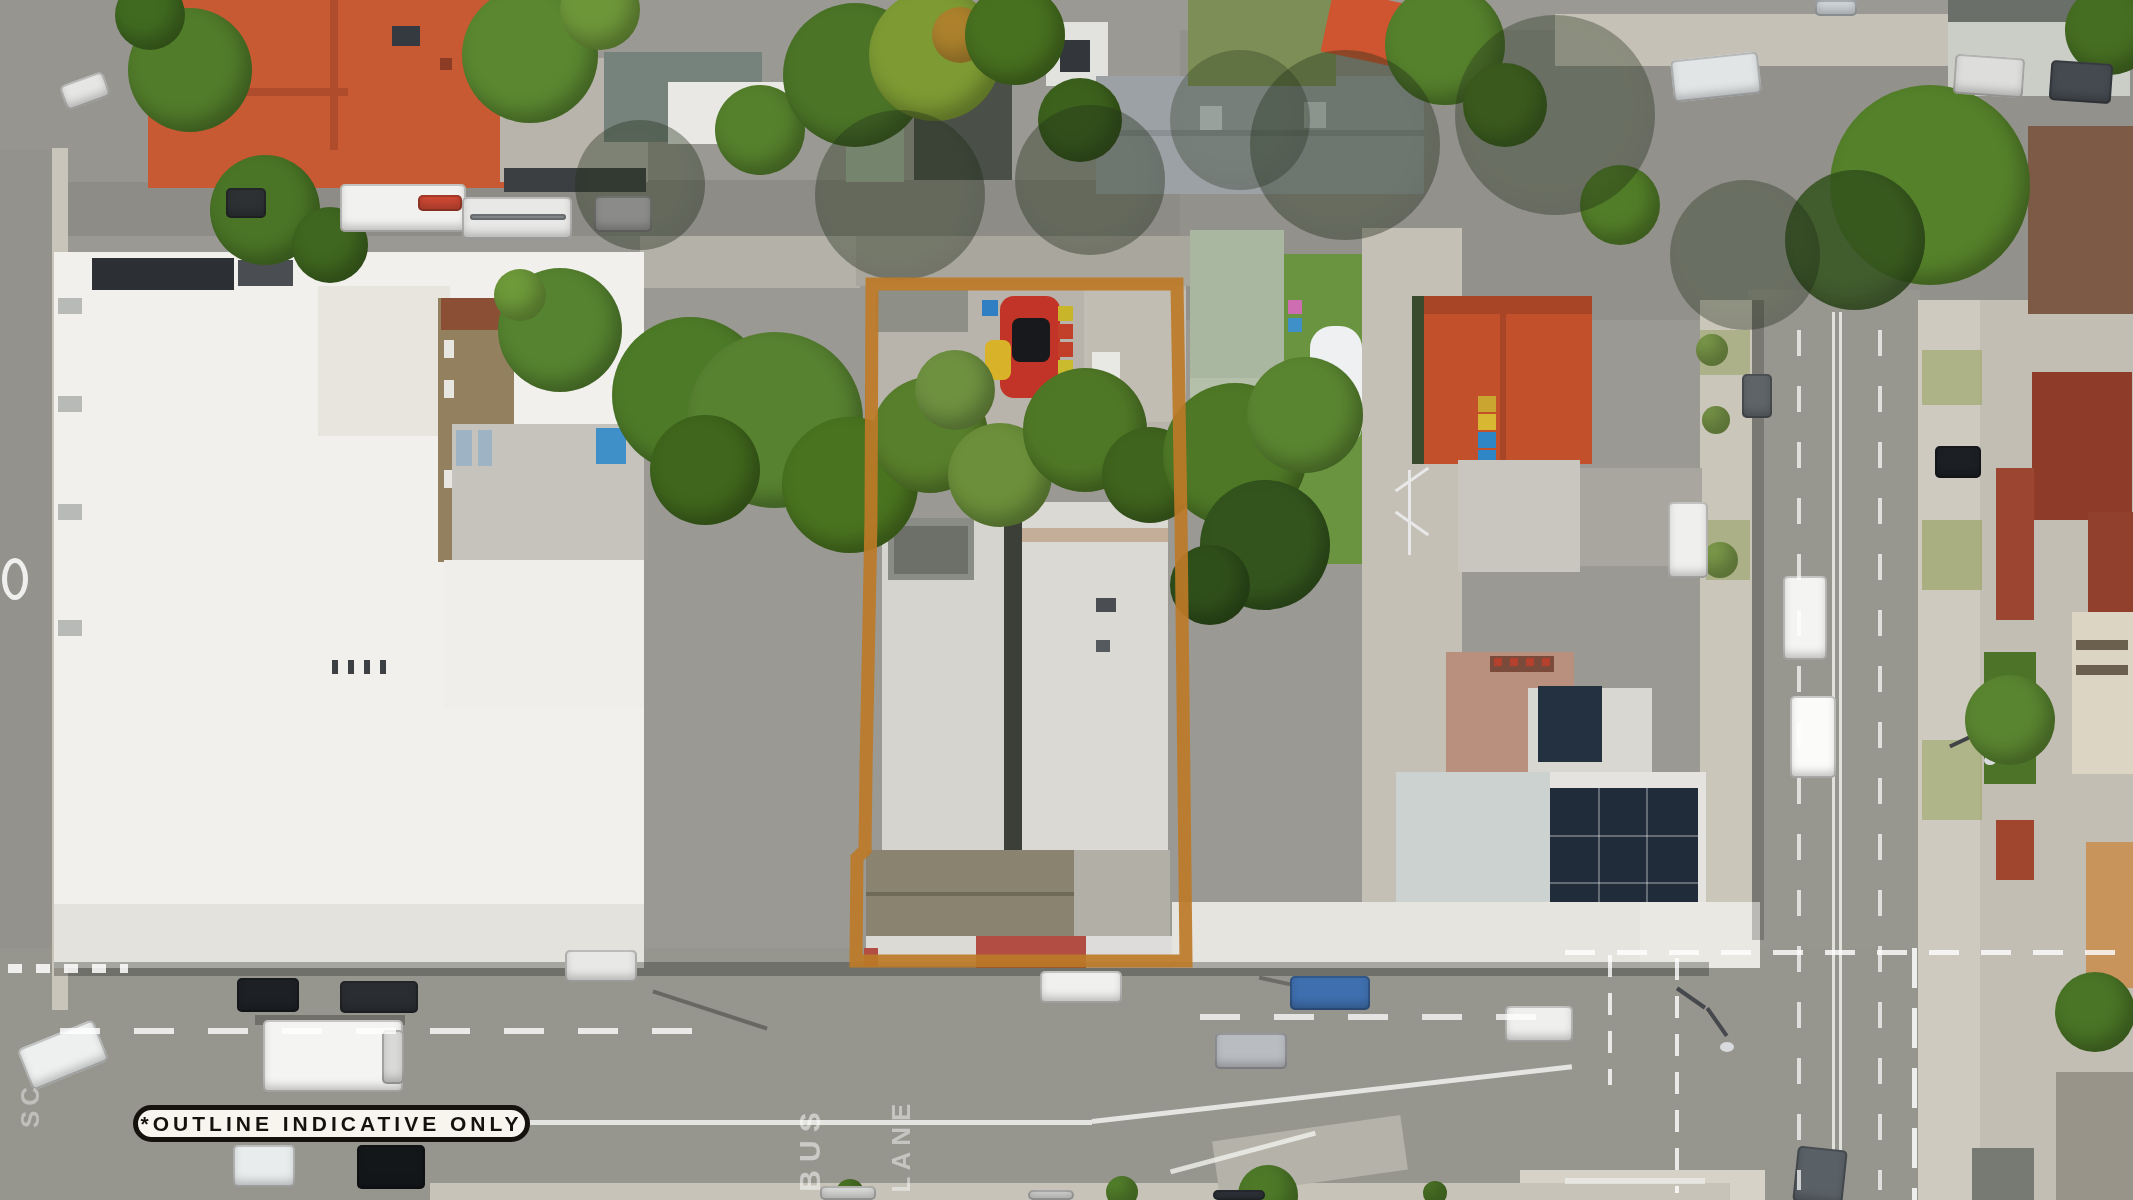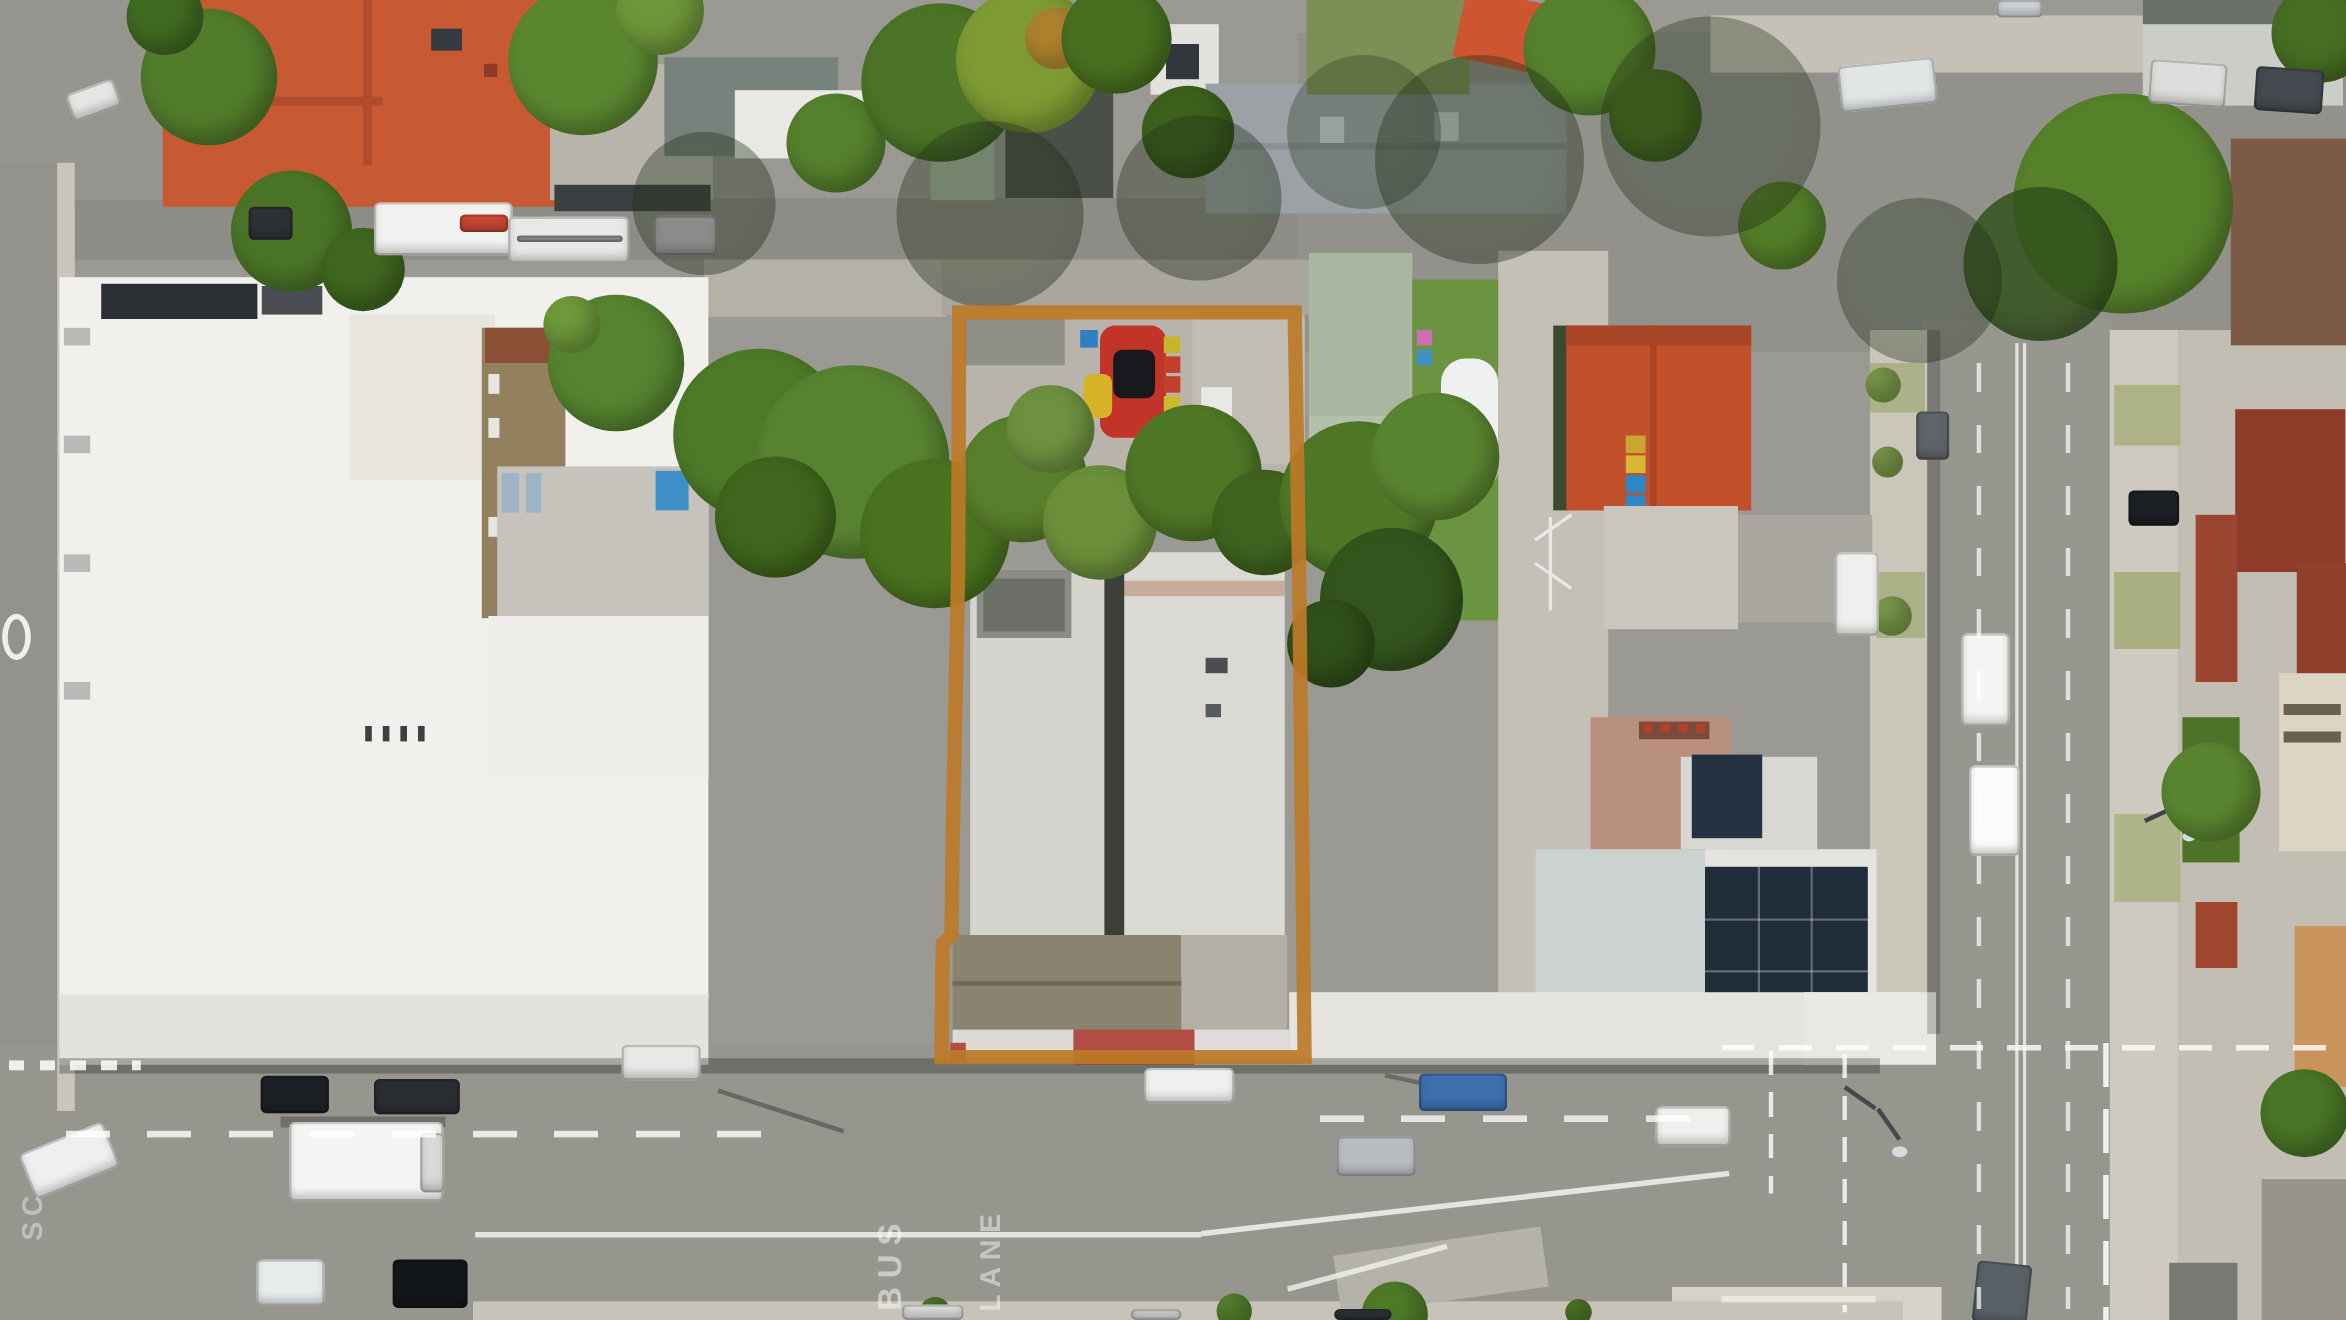--- a/index.html
+++ b/index.html
@@ -277,13 +277,16 @@
     <div class="dash" style="left: 1675px; top: 958px; width: 4px; height: 235px; opacity: 0.8; background: repeating-linear-gradient(rgb(255, 255, 255) 0px, rgb(255, 255, 255) 22px, transparent 22px, transparent 38px);"></div>
     <div class="dash" style="left: 1565px; top: 950px; width: 565px; height: 5px; opacity: 0.8; background: repeating-linear-gradient(to right, rgb(255, 255, 255) 0px, rgb(255, 255, 255) 30px, transparent 30px, transparent 52px);"></div>
     <div class="dash" style="left: 1912px; top: 948px; width: 5px; height: 252px; opacity: 0.85; background: repeating-linear-gradient(rgb(255, 255, 255) 0px, rgb(255, 255, 255) 40px, transparent 40px, transparent 60px);"></div>
     <div class="dash" style="left: 8px; top: 964px; width: 120px; height: 9px; opacity: 0.85; background: repeating-linear-gradient(to right, rgb(255, 255, 255) 0px, rgb(255, 255, 255) 14px, transparent 14px, transparent 28px);"></div>
     <div class="rtext" style="left: 810px; top: 1148px; font-size: 30px; letter-spacing: 8px; color: rgb(255, 255, 255); opacity: 0.5; transform: translate(-50%, -50%) rotate(-90deg);">BUS</div>
     <div class="rtext" style="left: 901px; top: 1145px; font-size: 26px; letter-spacing: 6px; color: rgb(255, 255, 255); opacity: 0.45; transform: translate(-50%, -50%) rotate(-90deg);">LANE</div>
     <div class="rtext" style="left: 30px; top: 1105px; font-size: 26px; letter-spacing: 5px; color: rgb(255, 255, 255); opacity: 0.4; transform: translate(-50%, -50%) rotate(-90deg);">SC</div>
     <svg id="outline-svg" width="2133" height="1200" viewBox="0 0 2133 1200">
     <polygon id="outline-poly" fill="none" stroke-linejoin="miter" opacity="0.92" points="872,284 1177,284 1181,520 1186,961 856,961 857,858 865,850 866,768 871,520" stroke="#bd7a27" stroke-width="13"></polygon>
   </svg>
+  <div id="disclaimer">
+    <span>*OUTLINE INDICATIVE ONLY</span>
+  </div>
 </div>
 
 </body></html>

